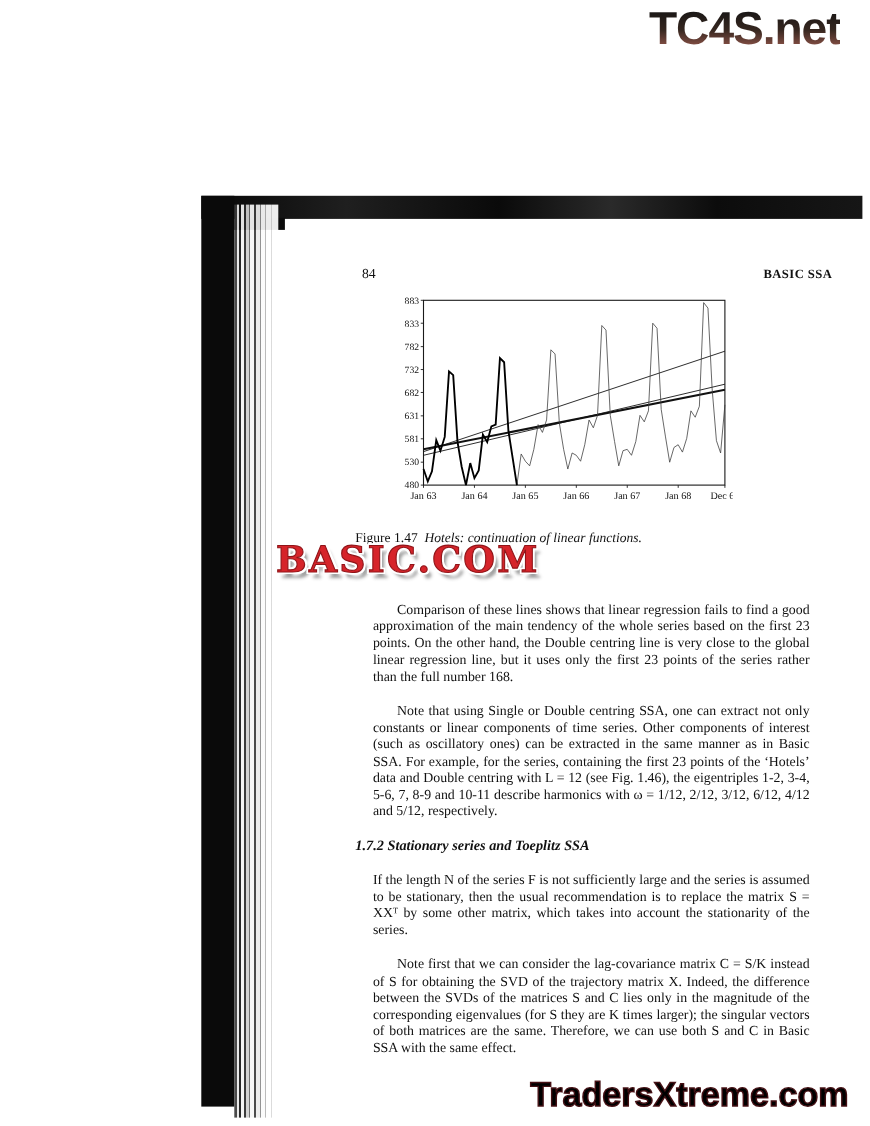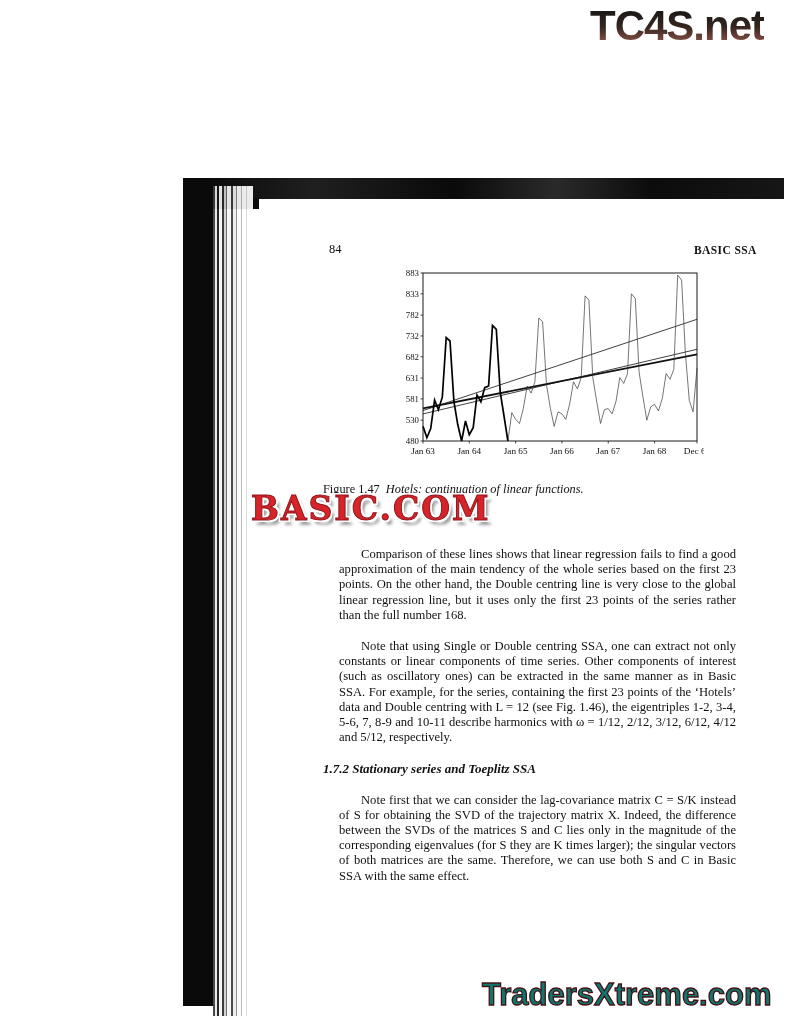--- a/index.html
+++ b/index.html
@@ -46,30 +46,30 @@
     letter-spacing:2px;color:#d6242a;white-space:nowrap;z-index:5;
     -webkit-text-stroke:1px #8f1418;
     text-shadow:
       -2px 0 0 #fff,2px 0 0 #fff,0 -2px 0 #fff,0 2px 0 #fff,
       -2px -2px 0 #fff,2px -2px 0 #fff,-2px 2px 0 #fff,2px 2px 0 #fff,
       4px 5px 3px rgba(40,40,40,.45);
   }
   .wm-bottom{
     position:absolute;left:482px;top:977px;
     font-family:"Liberation Sans",sans-serif;font-weight:bold;font-size:31px;
-    letter-spacing:0px;color:#0f766e;white-space:nowrap;z-index:5;
+    letter-spacing:0px;color:#000000;white-space:nowrap;z-index:5;
     -webkit-text-stroke:1.3px #451014;
     text-shadow:
       -3px 0 2px #fff,3px 0 2px #fff,0 -3px 2px #fff,0 3px 2px #fff,
       -2px -2px 1px #fff,2px -2px 1px #fff,-2px 2px 1px #fff,2px 2px 1px #fff;
   }
   
   .page-number{position:absolute;left:329px;top:242px;font-size:12.5px;}
   .running-title{position:absolute;left:694px;top:244px;font-size:11.5px;font-weight:600;letter-spacing:.4px;}
-  .chart-wrap{position:absolute;left:404px;top:260px;width:300px;height:205px;}
+  .chart-wrap{position:absolute;left:366px;top:260px;width:300px;height:205px;}
   .chart-wrap svg{font-family:"Liberation Serif",serif;fill:#111;}
   .figure-caption{
     position:absolute;left:323px;top:482px;width:429px;text-align:left;
     font-size:12.3px;white-space:nowrap;
   }
   .figure-caption .cap-text{font-style:italic;}
   .body-col{
     position:absolute;left:323px;top:531px;width:429px;
     font-size:12.6px;line-height:15.2px;text-align:justify;
   }
@@ -140,16 +140,17 @@
 <div class="figure-caption">
   <span class="cap-label">Figure 1.47</span>&nbsp;&nbsp;<span class="cap-text">Hotels: continuation of linear functions.</span>
 </div>
 
 <div class="wm-mid">BASIC.COM</div>
 
 <div class="body-col">
     <p class="para indent">Comparison of these lines shows that linear regression fails to find a good approximation of the main tendency of the whole series based on the first 23 points. On the other hand, the Double centring line is very close to the global linear regression line, but it uses only the first 23 points of the series rather than the full number 168.</p>
     <p class="para indent gap">Note that using Single or Double centring SSA, one can extract not only constants or linear components of time series. Other components of interest (such as oscillatory ones) can be extracted in the same manner as in Basic SSA. For example, for the series, containing the first 23 points of the ‘Hotels’ data and Double centring with L = 12 (see Fig. 1.46), the eigentriples 1-2, 3-4, 5-6, 7, 8-9 and 10-11 describe harmonics with ω = 1/12, 2/12, 3/12, 6/12, 4/12 and 5/12, respectively.</p>
     <div class="section-heading">1.7.2  Stationary series and Toeplitz SSA</div>
+    <p class="para">If the length N of the series F is not sufficiently large and the series is assumed to be stationary, then the usual recommendation is to replace the matrix S = XXᵀ by some other matrix, which takes into account the stationarity of the series.</p>
     <p class="para indent">Note first that we can consider the lag-covariance matrix C = S/K instead of S for obtaining the SVD of the trajectory matrix X. Indeed, the difference between the SVDs of the matrices S and C lies only in the magnitude of the corresponding eigenvalues (for S they are K times larger); the singular vectors of both matrices are the same. Therefore, we can use both S and C in Basic SSA with the same effect.</p>
   </div>
 
 <div class="wm-bottom">TradersXtreme.com</div>
 
 </body></html>

